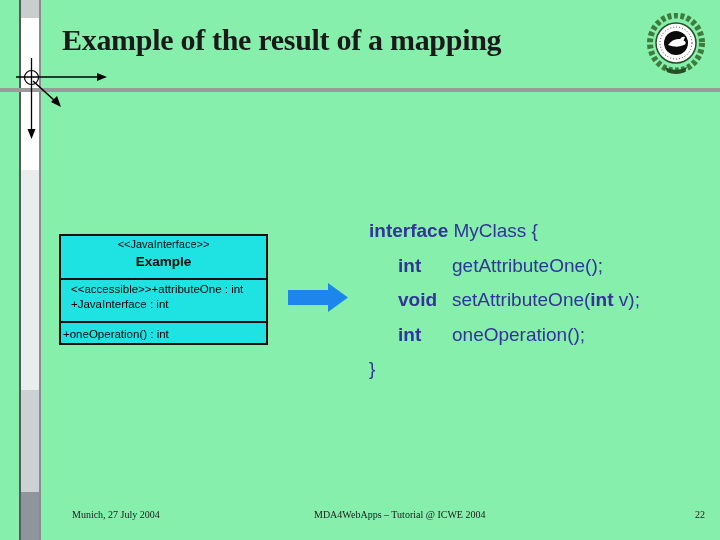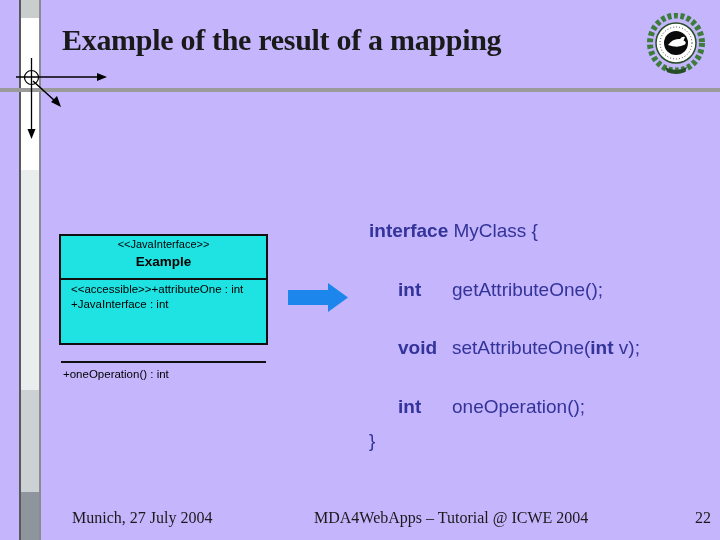--- a/index.html
+++ b/index.html
@@ -1,17 +1,17 @@
 <!DOCTYPE html>
 <html style="--uml-fill: #1FE2E2; --uml-border: #101010; --code-color: #333399; --arrow-color: #1C86EC; --rule-color: #9A9A9A; --text-color: #1A1A1A; --bar-seg1: #C9CDCD; --bar-seg2: #FFFFFF; --bar-seg3: #E9EDED; --bar-seg4: #CCD1D4; --bar-seg5: #8F959C; --bar-border-left: #58595B; --bar-border-right: #8A8D90; --logo-green: #3E7C3C; --logo-ring: #274D27;"><head>
 <meta charset="utf-8">
 <style>
   html,body{margin:0;padding:0;background:#888;}
   .slide{
-    position:relative;width:720px;height:540px;background:#c4b5fd;overflow:hidden;
+    position:relative;width:720px;height:540px;background:#86efac;overflow:hidden;
     font-family:"Liberation Sans",sans-serif;
   }
   
   .side-bar{
     position:absolute;left:19px;top:0;width:22px;height:540px;box-sizing:border-box;
     border-left:2px solid var(--bar-border-left);
     border-right:2px solid var(--bar-border-right);
   }
   .side-bar .seg{width:100%;}
   .seg1{height:18px;background:var(--bar-seg1);}
@@ -34,35 +34,35 @@
   
   .uml{
     position:absolute;left:59px;top:234px;width:209px;height:111px;box-sizing:border-box;
     background:var(--uml-fill);border:2px solid var(--uml-border);
     color:#000;font-size:11.5px;line-height:15px;
   }
   .uml-header{height:42px;text-align:center;padding-top:1px;box-sizing:border-box;}
   .uml-stereotype{font-size:11px;}
   .uml-name{font-size:13.5px;font-weight:bold;margin-top:2px;}
   .uml-attrs{height:43px;box-sizing:border-box;border-top:2px solid var(--uml-border);padding:2px 0 0 10px;}
-  .uml-ops{box-sizing:border-box;border-top:2px solid var(--uml-border);padding:4px 0 0 2px;margin-top:40px;}
+  .uml-ops{box-sizing:border-box;border-top:2px solid var(--uml-border);padding:4px 0 0 2px;}
   
   .map-arrow{position:absolute;left:286px;top:280px;}
   
   .code{
     position:absolute;left:369px;top:214px;
     font-size:19px;line-height:34.5px;color:var(--code-color);white-space:nowrap;
   }
-  .code-line.ind{padding-left:29px;margin-top:24px;}
+  .code-line.ind{padding-left:29px;}
   .code .b{font-weight:bold;}
   .code .kw{display:inline-block;min-width:54px;}
   
   .footer-item{
     position:absolute;top:509px;font-family:"Liberation Serif",serif;
-    font-size:16px;color:var(--text-color);white-space:nowrap;
+    font-size:10px;color:var(--text-color);white-space:nowrap;
   }
   .footer-left{left:72px;}
   .footer-center{left:270px;margin-left:44px;}
   .footer-page{left:695px;}
 </style>
 </head>
 <body>
 
 <div class="slide">
 

